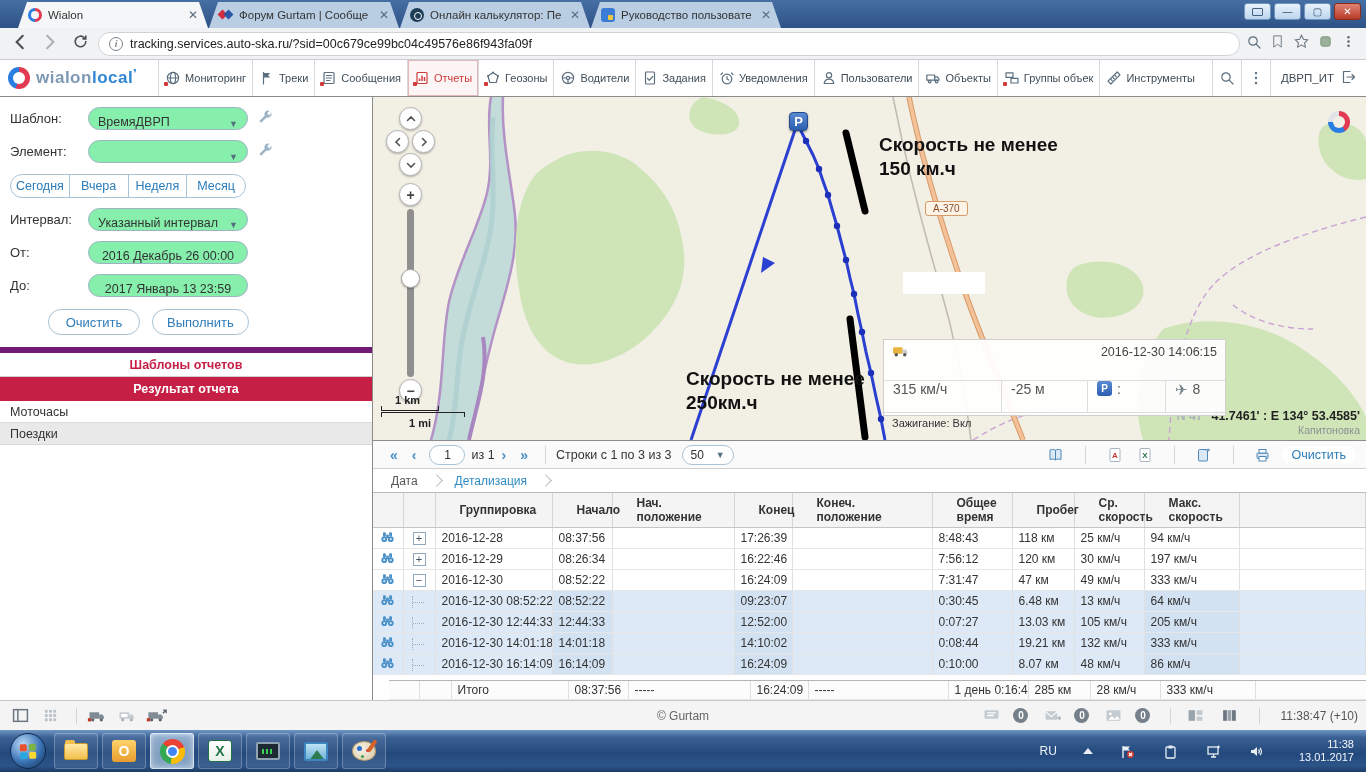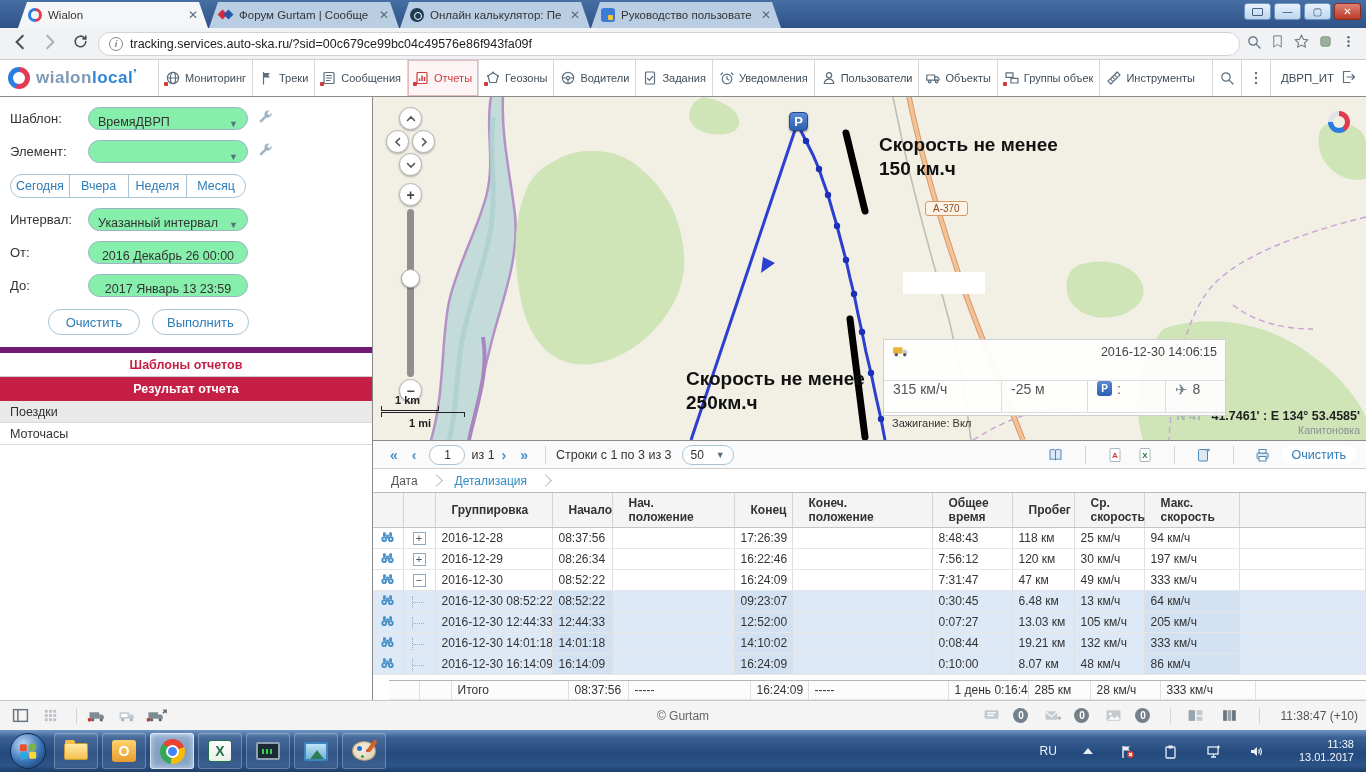--- a/index.html
+++ b/index.html
@@ -139,21 +139,21 @@
   .perpage { width:52px; height:20px; border:1px solid #a9c3d6; border-radius:10px; background:#fff; display:flex; align-items:center; justify-content:space-between; padding:0 8px; font-size:12px; margin-left:10px; }
   .pb-right { margin-left:auto; display:flex; align-items:center; gap:8px; }
   .tbicon { width:22px; height:18px; display:flex; align-items:center; justify-content:center; }
   .clearbtn { color:#2b7cb9; font-size:12.5px; background:#fff; border-radius:11px; padding:2px 10px; }
   .tabsrow { height:24px; border-bottom:1px solid #bbb; display:flex; align-items:center; padding-left:6px; background:#fff; }
   .rtab { font-size:12px; padding:0 12px; color:#555; display:flex; align-items:center; height:100%; }
   .rtab.active { color:#2e8bc5; }
   .crumb-arrow { width:9px; height:9px; border-top:1px solid #bbb; border-right:1px solid #bbb; transform:rotate(45deg); margin:0 2px; }
   table.rep { border-collapse:collapse; width:993px; table-layout:fixed; }
   table.rep th { background:#f4f4f4; border-right:1px solid #d5d5d5; border-bottom:1px solid #c5c5c5;
-                 font-size:12px; color:#333; text-align:left; padding:3px 16px; font-weight:bold; height:21px; }
+                 font-size:12px; color:#333; text-align:left; padding:3px 24px; font-weight:bold; height:21px; }
   table.rep td { border-right:1px solid #e0e0e0; border-bottom:1px solid #e6e6e6; font-size:12px; color:#333;
                  padding:1px 6px; height:19px; white-space:nowrap; overflow:hidden; }
   tr.child { background:#dde9f6; }
   td.c-link { color:#2e8bc5; }
   tr.child td.c-link { background:#d2e2f2; }
   td.c-icon { text-align:center; padding:1px 2px; }
   .exp { display:inline-block; width:13px; height:13px; border:1px solid #8fa8bd; background:#fff; color:#456;
          font-size:11px; line-height:11px; text-align:center; vertical-align:middle; }
   .branch { display:inline-block; width:14px; height:12px; border-left:1px dotted #9ab0c4; position:relative; vertical-align:middle; }
   .branch::after { content:""; position:absolute; left:0; top:6px; width:11px; border-top:1px dotted #9ab0c4; }
@@ -454,22 +454,22 @@
           <span>2017 Январь 13 23:59</span>
         </div>
       </div>
       <div class="actionbtns">
         <div class="abtn">Очистить</div>
         <div class="abtn">Выполнить</div>
       </div>
       <div class="sec-templates">Шаблоны отчетов</div>
       <div class="sec-result">Результат отчета</div>
       <div id="resultitems">
+          <div class="result-item">Моточасы</div>
           <div class="result-item selected">Поездки</div>
-          <div class="result-item">Моточасы</div>
         </div>
     </div>
 
     <div class="mappane">
       <svg class="mapcanvas" width="993" height="343" viewBox="0 0 993 343">
         <rect width="993" height="343" fill="#f2efe5"></rect>
 
         <path d="M118,0 C112,30 122,62 114,96 C106,130 84,168 76,205 C68,242 72,295 58,343 L96,343 C106,300 112,268 122,232 C132,196 146,158 142,118 C138,82 128,40 130,0 Z" fill="#c3dcda"></path>
         <path d="M118,0 C112,30 122,62 114,96 C106,130 84,168 76,205 C68,242 72,295 58,343" stroke="#b392c6" stroke-width="2.5" fill="none"></path>
         <path d="M130,0 C128,40 138,82 142,118 C146,158 132,196 122,232 C112,268 106,300 96,343" stroke="#b392c6" stroke-width="2.5" fill="none"></path>

